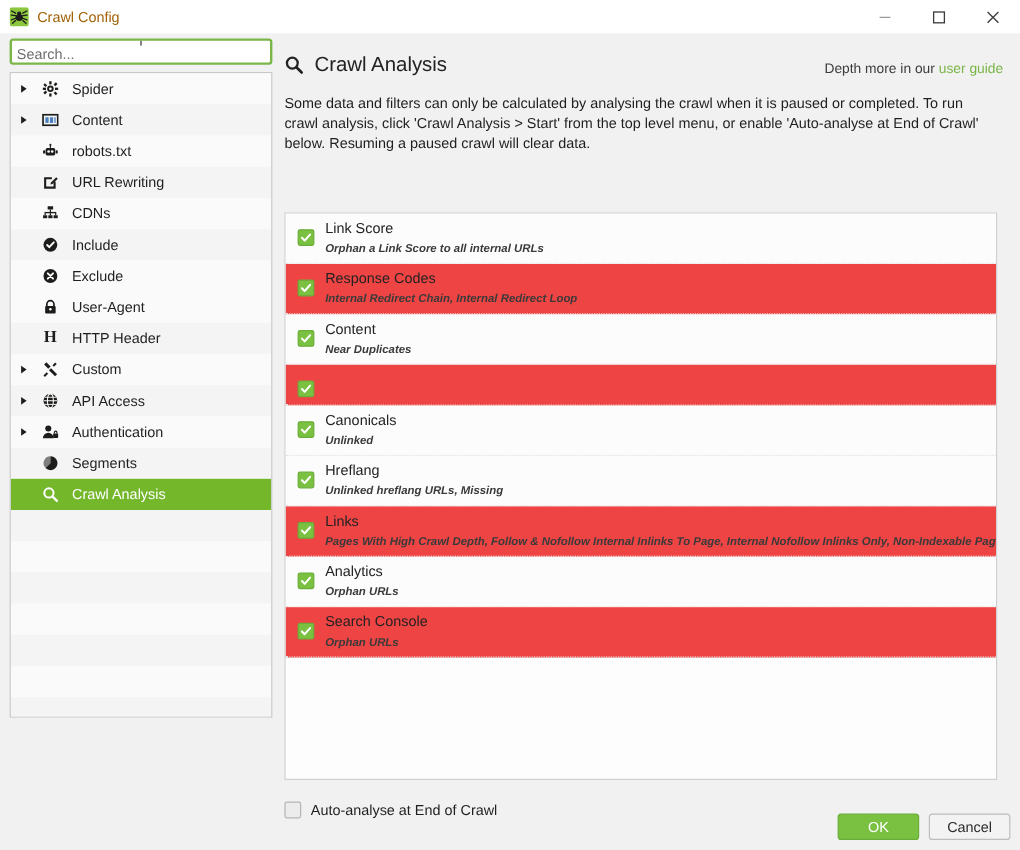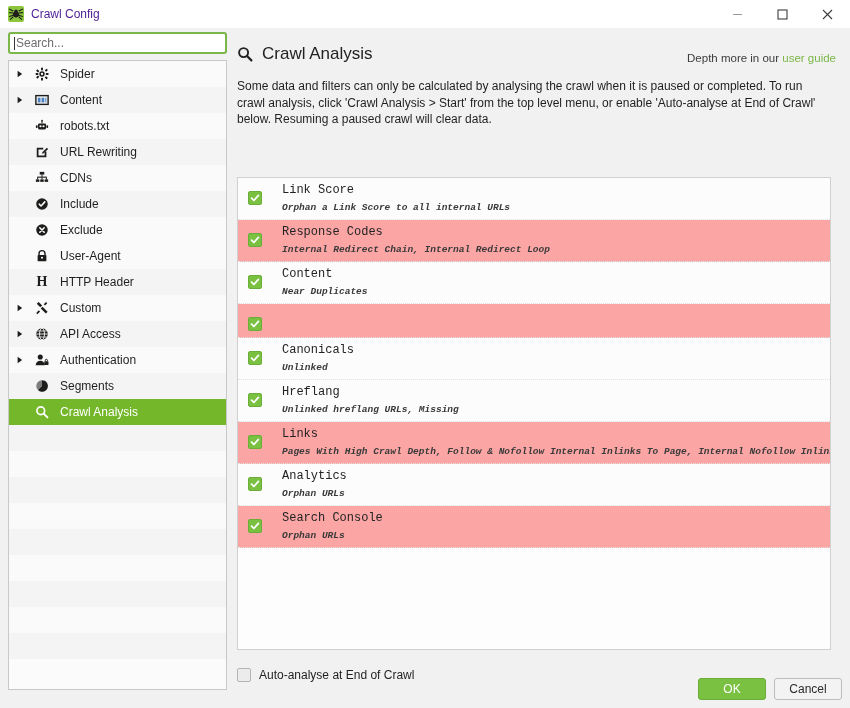--- a/index.html
+++ b/index.html
@@ -33,21 +33,21 @@
   }
   .app-icon {
     width: 16px;
     height: 16px;
     position: relative;
     flex: 0 0 auto;
   }
   .app-icon svg { display: block; }
   .title-text {
     font-size: 12px;
-    color: #4c1d95;
+    color: #a16207;
   }
   .winbtns {
     position: absolute;
     right: 0;
     top: 0;
     height: 28px;
     display: flex;
   }
   .winbtn {
     width: 45px;
@@ -78,20 +78,21 @@
     width: 219px;
     height: 22px;
     box-sizing: border-box;
     border: 2px solid #7ab648;
     border-radius: 3px;
     background: #ffffff;
     display: flex;
     align-items: center;
     padding: 0 4px;
     position: relative;
+    flex-direction: column;
   }
   .caret {
     width: 1px;
     height: 13px;
     background: #333;
     margin-right: 1px;
   }
   .search-input {
     border: 0;
     outline: 0;
@@ -100,21 +101,21 @@
     color: #6e6e6e;
     background: transparent;
     width: 100%;
     padding: 0;
   }
   .search-input::placeholder { color: #6e6e6e; opacity: 1; }
 
   .tree {
     margin-top: 6px;
     width: 219px;
-    height: 630px;
+    height: 538px;
     box-sizing: border-box;
     background: #fbfbfb;
     border: 1px solid #c8c8c8;
     overflow: hidden;
   }
   .tree-item {
     height: 26px;
     display: flex;
     align-items: center;
     font-size: 12px;
@@ -204,39 +205,38 @@
     overflow: hidden;
   }
   .opt-row {
     display: flex;
     align-items: flex-start;
     padding: 5px 0 5px 10px;
     border-bottom: 1px dotted #e2e2e2;
     box-sizing: border-box;
     min-height: 34px;
   }
-  .opt-row.odd { background: #fca5a5; }
+  .opt-row.odd { background: #ef4444; }
   .opt-row.even { background: #fcfcfc; }
   .cbx {
     width: 14px;
     height: 14px;
     flex: 0 0 auto;
     border-radius: 2px;
     background: #7ac142;
     border: 1px solid #6aad38;
     box-sizing: border-box;
     display: flex;
     align-items: center;
     justify-content: center;
     margin-top: 8px;
   }
   .cbx svg { display: block; }
   .opt-text {
-    padding-left: 20px;
-    font-family: Liberation Mono, monospace;
+    padding-left: 9px;
   }
   .opt-title {
     font-size: 12px;
     color: #222;
     line-height: 15px;
   }
   .opt-sub {
     font-size: 9.5px;
     font-style: italic;
     font-weight: bold;

